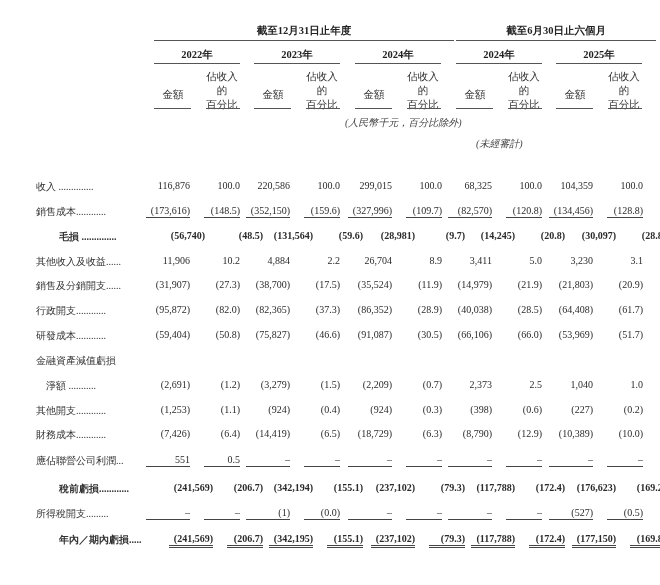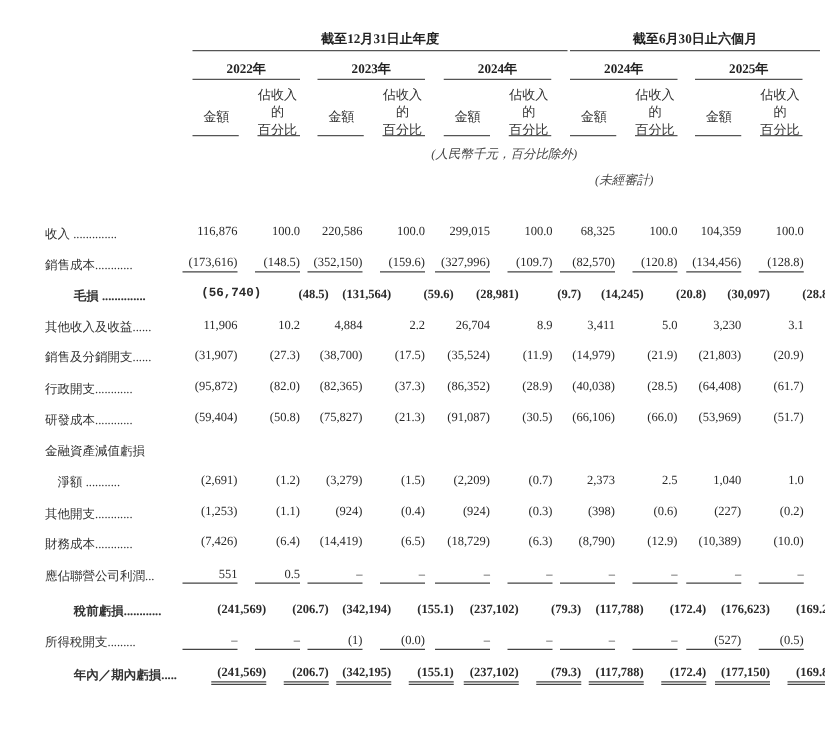--- a/index.html
+++ b/index.html
@@ -86,21 +86,21 @@
       <span class="c ul" style="left: 304px; width: 36px;">(159.6)</span>
       <span class="c ul" style="left: 348px; width: 44px;">(327,996)</span>
       <span class="c ul" style="left: 406px; width: 36px;">(109.7)</span>
       <span class="c ul" style="left: 448px; width: 44px;">(82,570)</span>
       <span class="c ul" style="left: 506px; width: 36px;">(120.8)</span>
       <span class="c ul" style="left: 549px; width: 44px;">(134,456)</span>
       <span class="c ul" style="left: 607px; width: 36px;">(128.8)</span>
     </div>
     <div class="row bold" style="top: 230px;">
       <span class="lbl">毛損 ..............</span>
-      <span class="c" style="left: 138px; width: 44px; font-family: Liberation Mono, monospace;">(56,740)</span>
+      <span class="c" style="left: 138px; width: 44px;">(56,740)</span>
       <span class="c" style="left: 204px; width: 36px;">(48.5)</span>
       <span class="c" style="left: 246px; width: 44px;">(131,564)</span>
       <span class="c" style="left: 304px; width: 36px;">(59.6)</span>
       <span class="c" style="left: 348px; width: 44px;">(28,981)</span>
       <span class="c" style="left: 406px; width: 36px;">(9.7)</span>
       <span class="c" style="left: 448px; width: 44px;">(14,245)</span>
       <span class="c" style="left: 506px; width: 36px;">(20.8)</span>
       <span class="c" style="left: 549px; width: 44px;">(30,097)</span>
       <span class="c" style="left: 607px; width: 36px;">(28.8)</span>
     </div>
@@ -141,21 +141,21 @@
       <span class="c" style="left: 448px; width: 44px;">(40,038)</span>
       <span class="c" style="left: 506px; width: 36px;">(28.5)</span>
       <span class="c" style="left: 549px; width: 44px;">(64,408)</span>
       <span class="c" style="left: 607px; width: 36px;">(61.7)</span>
     </div>
     <div class="row" style="top: 329px;">
       <span class="lbl">研發成本............</span>
       <span class="c" style="left: 146px; width: 44px;">(59,404)</span>
       <span class="c" style="left: 204px; width: 36px;">(50.8)</span>
       <span class="c" style="left: 246px; width: 44px;">(75,827)</span>
-      <span class="c" style="left: 304px; width: 36px;">(21.3)</span>
+      <span class="c" style="left: 304px; width: 36px;">(46.6)</span>
       <span class="c" style="left: 348px; width: 44px;">(91,087)</span>
       <span class="c" style="left: 406px; width: 36px;">(30.5)</span>
       <span class="c" style="left: 448px; width: 44px;">(66,106)</span>
       <span class="c" style="left: 506px; width: 36px;">(66.0)</span>
       <span class="c" style="left: 549px; width: 44px;">(53,969)</span>
       <span class="c" style="left: 607px; width: 36px;">(51.7)</span>
     </div>
     <div class="row" style="top: 354px;">
       <span class="lbl">金融資產減值虧損</span>
       <span class="c" style="left: 146px; width: 44px;"></span>

